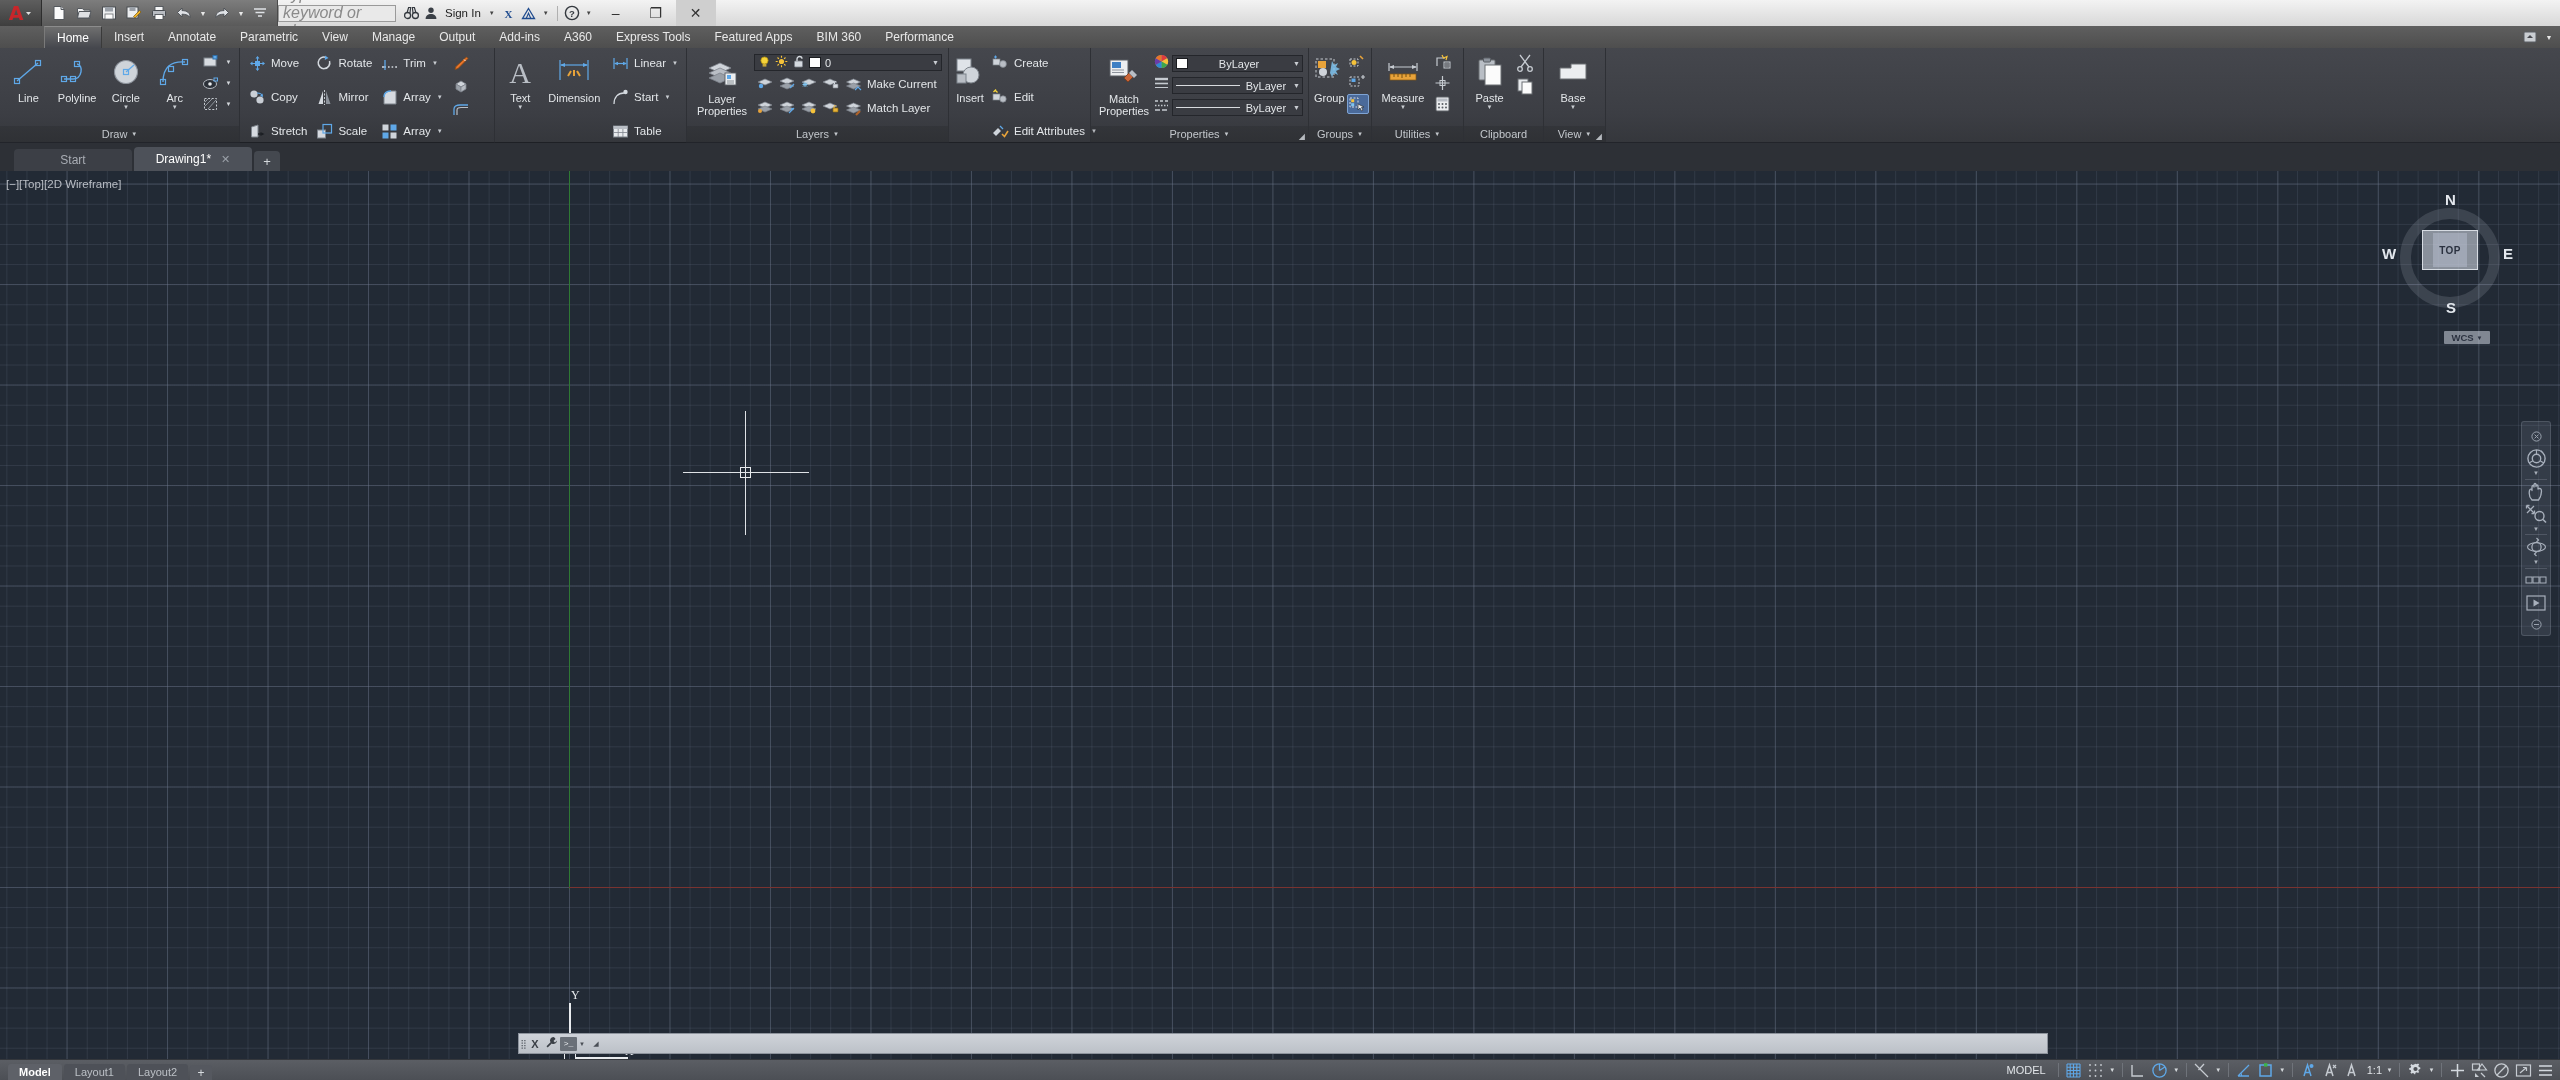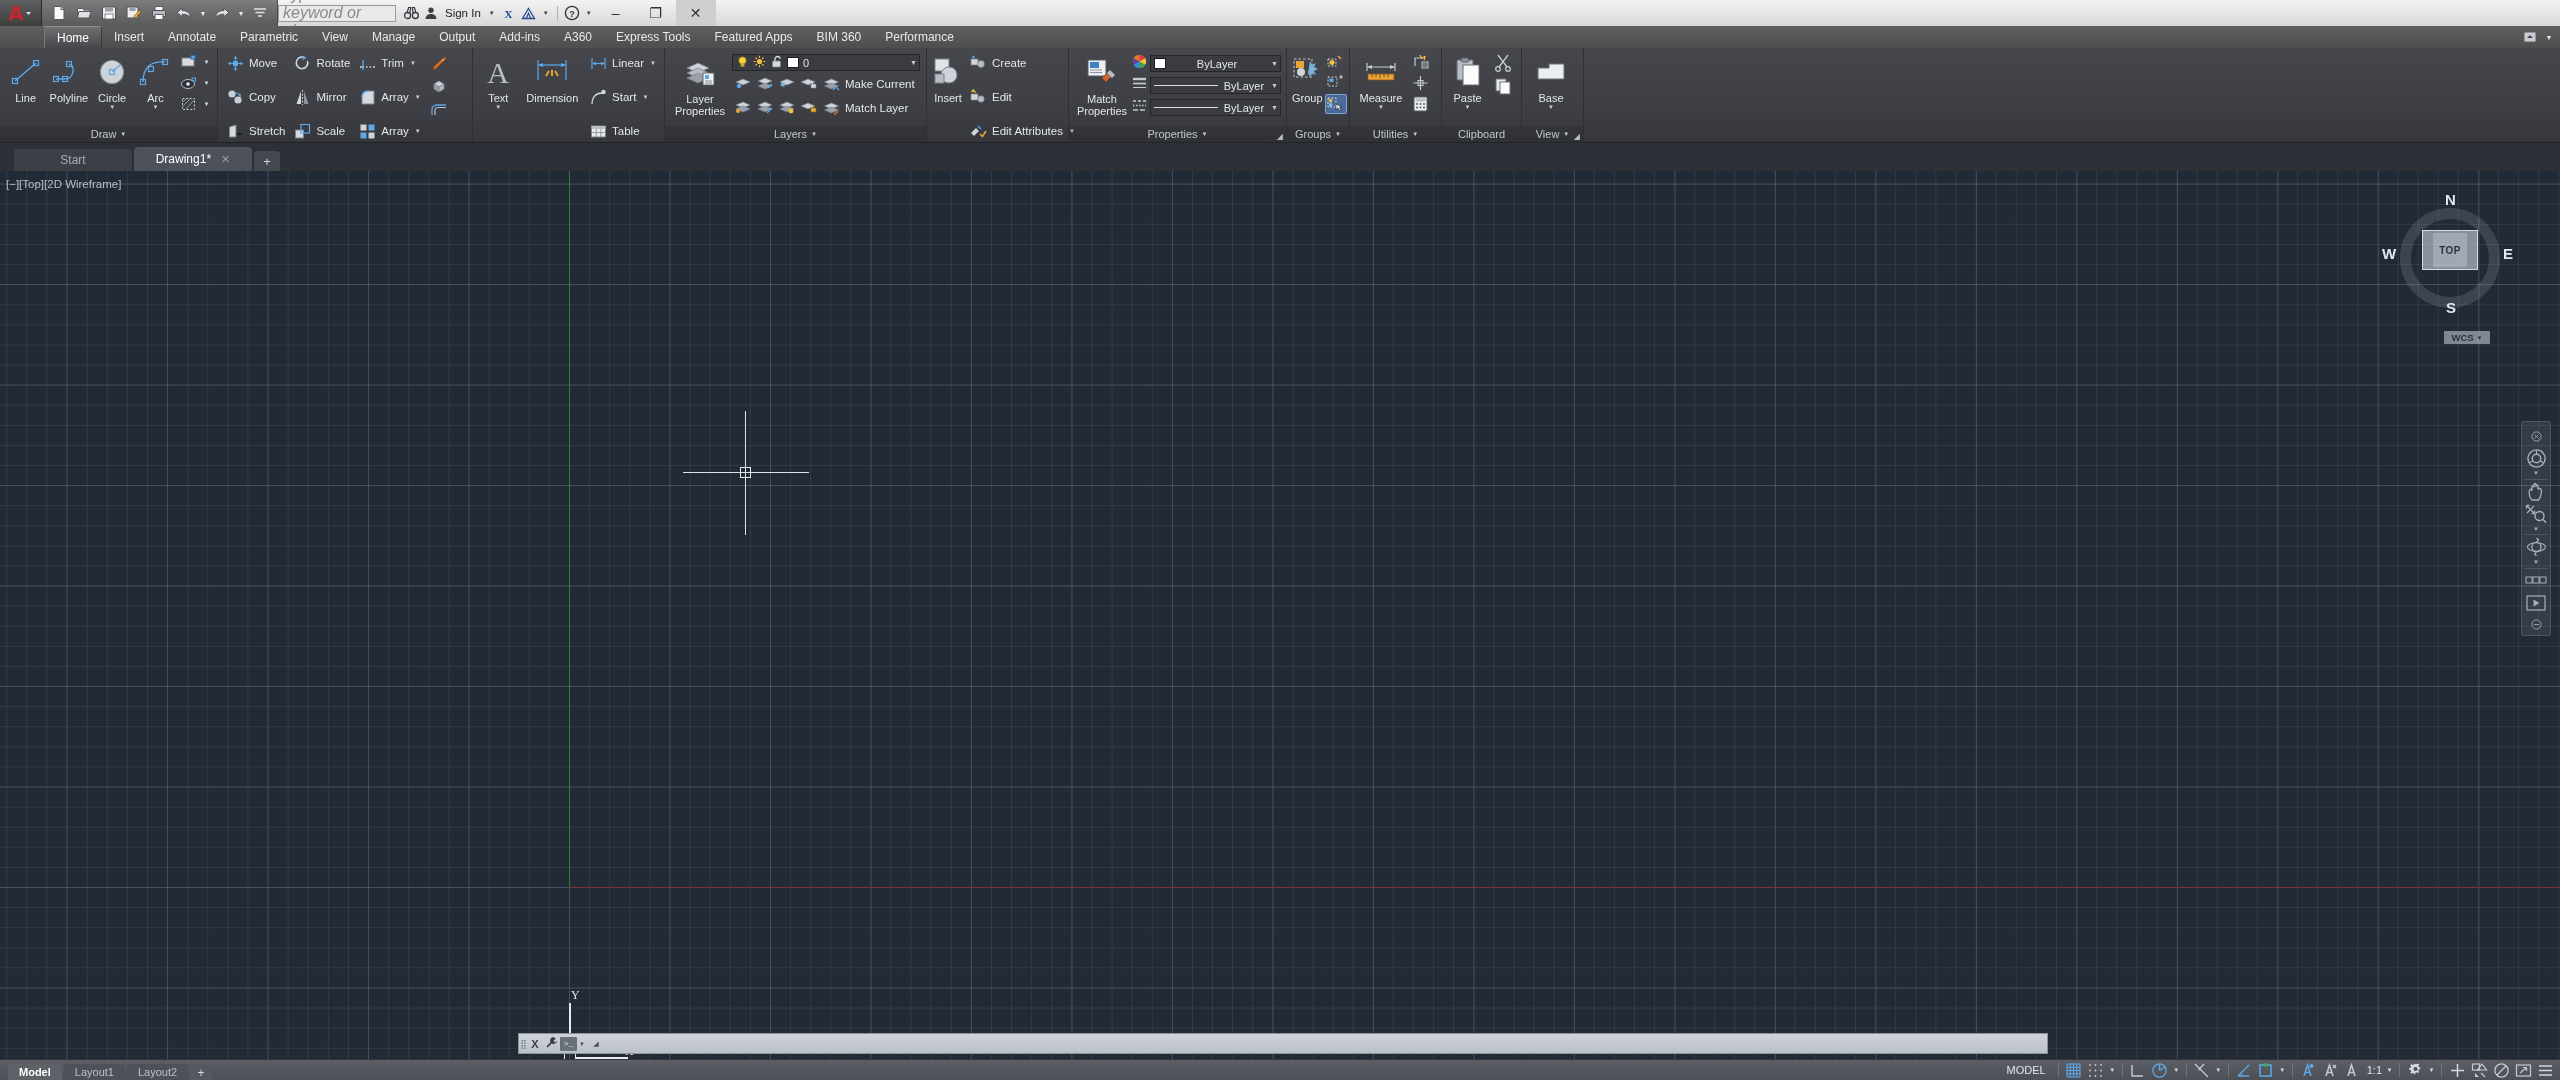--- a/index.html
+++ b/index.html
@@ -388,21 +388,21 @@
             <rect x="1" y="1" width="12" height="10" rx="1" fill="#c9cdd2" stroke="#5a5e64"></rect>
             <path d="M4 7 L7 4 L10 7Z" fill="#45474d"></path>
           </svg>
       </div>
       <div class="qat-caret">▼</div>
     </div>
   </div>
 
   <div class="ribbon">
 
-    <div class="panel" style="width:218px">
+    <div class="panel" style="width:240px">
       <div class="panel-body">
         <div class="bigbtn">
           <div class="bi">
             <svg width="32" height="30" viewBox="0 0 32 30">
                 <path d="M5 24 L26 6" class="sxb"></path>
                 <rect x="2.5" y="21.5" width="5" height="5" fill="none" stroke="#5fa8e8" stroke-width="1.2"></rect>
                 <rect x="23.5" y="3.5" width="5" height="5" fill="none" stroke="#5fa8e8" stroke-width="1.2"></rect>
               </svg>
           </div>
           <div class="bl">Line</div>

